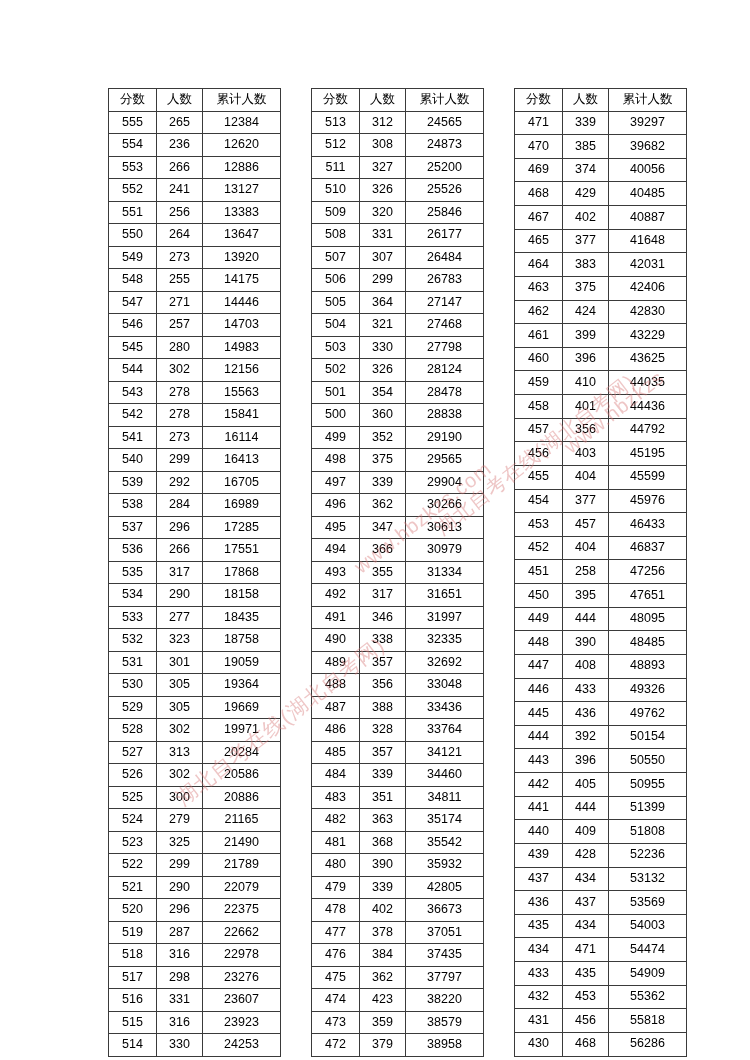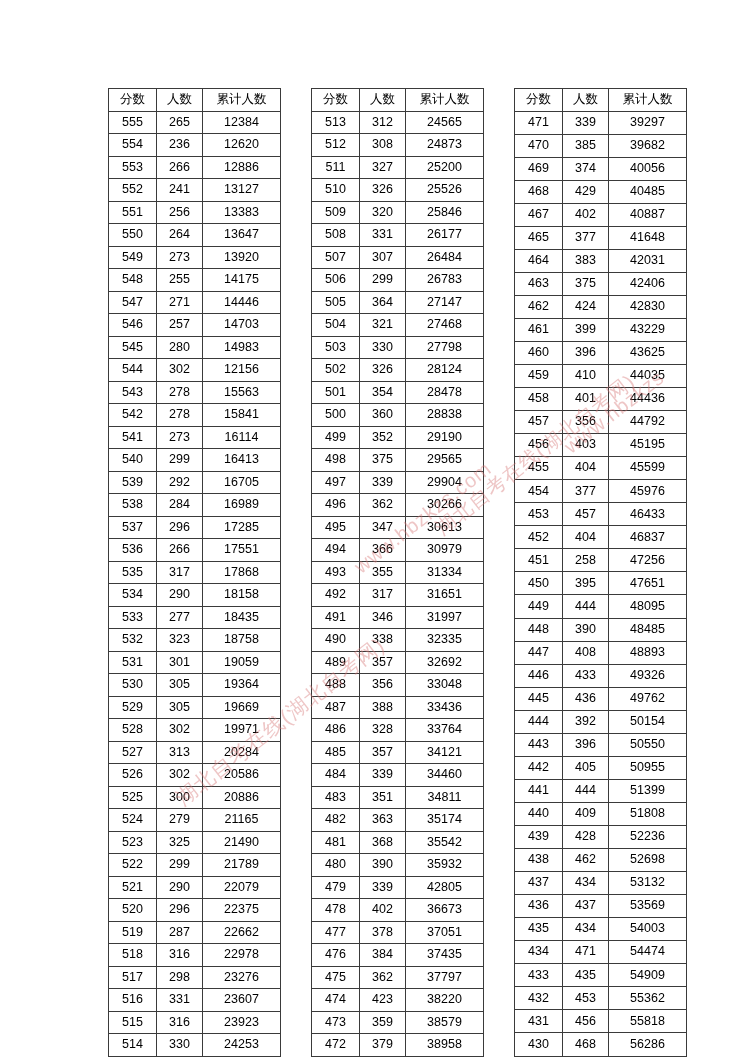--- a/index.html
+++ b/index.html
@@ -704,25 +704,20 @@
             <td>440</td>
             <td>409</td>
             <td>51808</td>
           </tr>
           <tr>
             <td>439</td>
             <td>428</td>
             <td>52236</td>
           </tr>
           <tr>
-            <td>438</td>
-            <td>462</td>
-            <td>52698</td>
-          </tr>
-          <tr>
             <td>437</td>
             <td>434</td>
             <td>53132</td>
           </tr>
           <tr>
             <td>436</td>
             <td>437</td>
             <td>53569</td>
           </tr>
           <tr>

